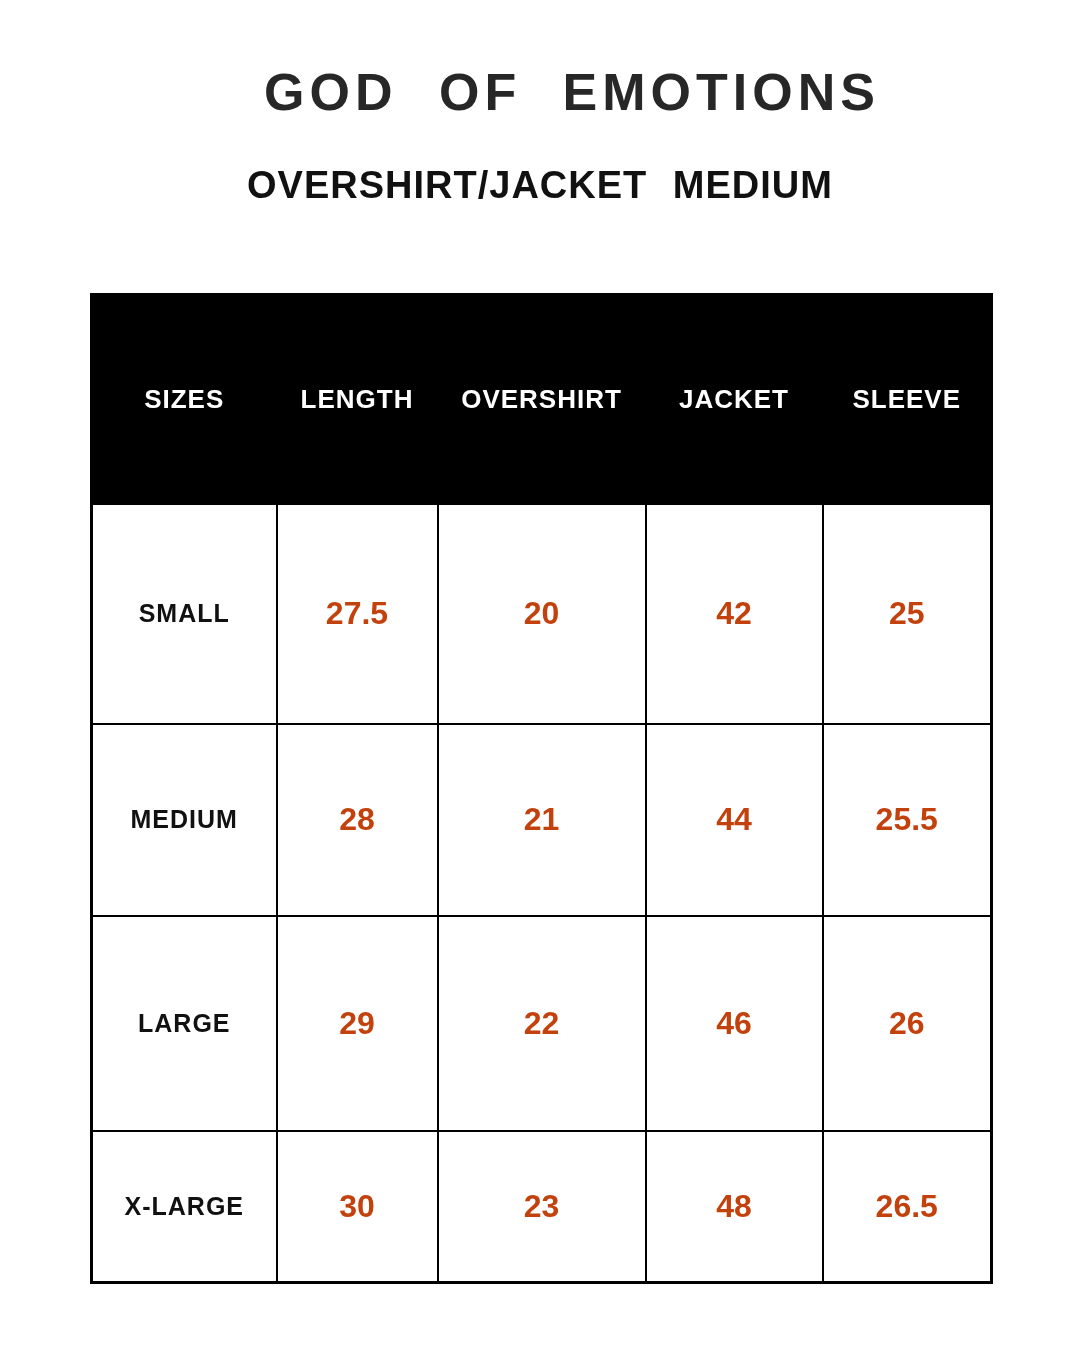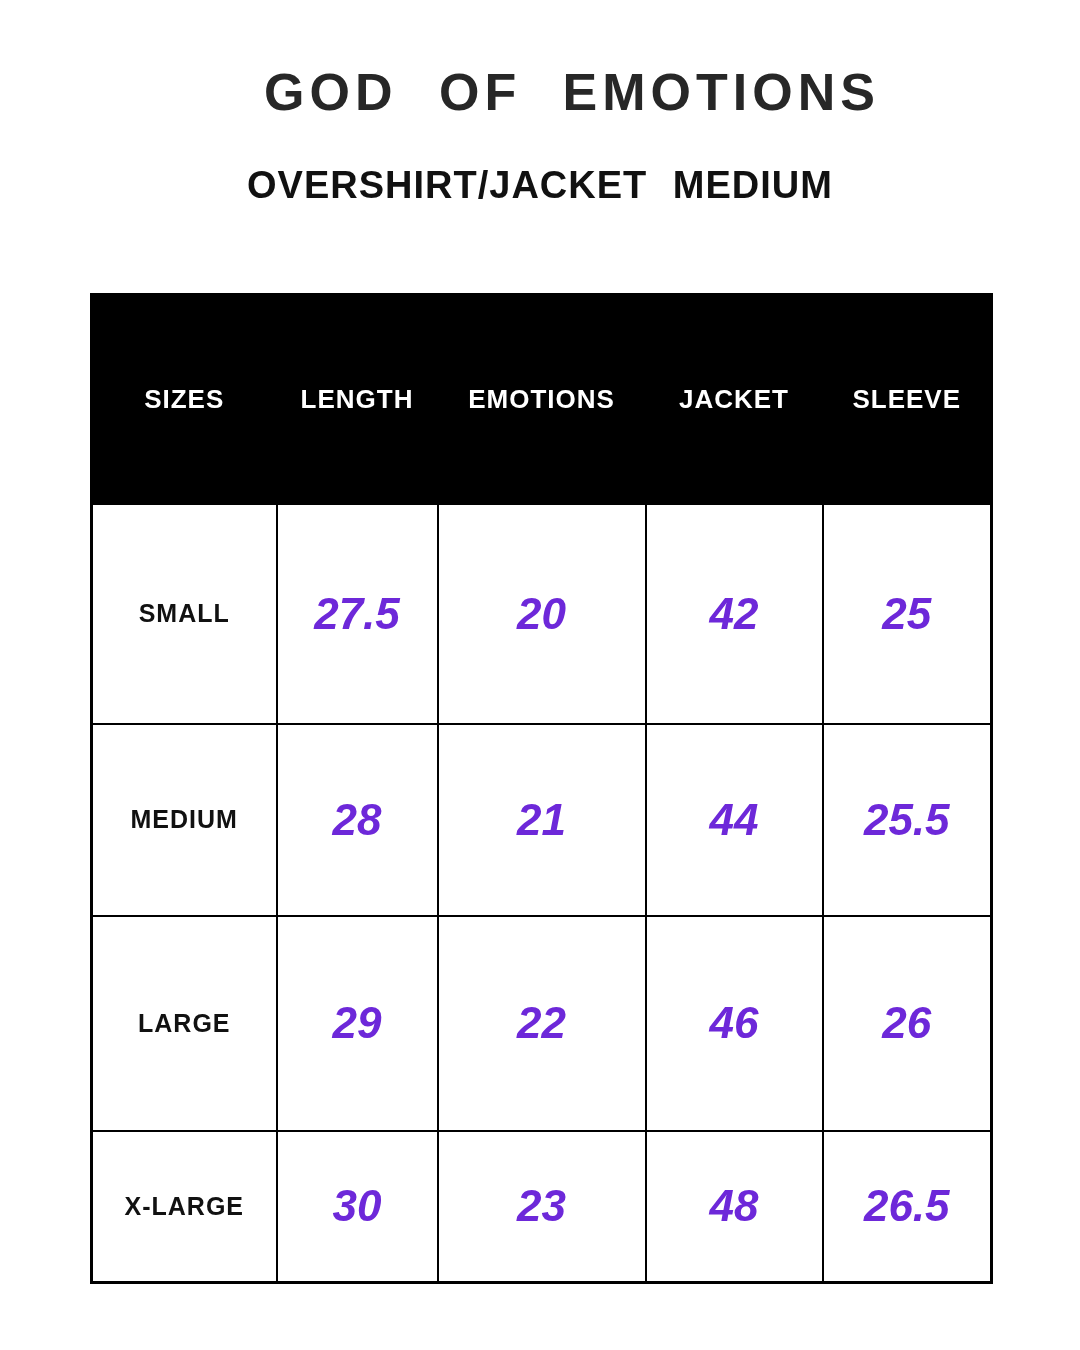--- a/index.html
+++ b/index.html
@@ -79,24 +79,23 @@
   table.size-table tbody tr:nth-child(2) { height: 192px; }
   table.size-table tbody tr:nth-child(3) { height: 215px; }
   table.size-table tbody tr:nth-child(4) { height: 152px; }
   td.row-label {
     font-size: 25px;
     font-weight: 700;
     letter-spacing: 1px;
     color: #111111;
   }
   td.measure {
-    font-size: 44px;
+    font-size: 32px;
     font-weight: 700;
-    font-style: italic;
-    color: #6d28d9;
+    color: #c2410c;
   }
   col.c-sizes    { width: 185px; }
   col.c-length   { width: 161px; }
   col.c-shoulder { width: 208px; }
   col.c-chest    { width: 177px; }
   col.c-sleeve   { width: 169px; }
 </style>
 </head>
 <body>
 
@@ -110,21 +109,21 @@
       <col class="c-sizes">
       <col class="c-length">
       <col class="c-shoulder">
       <col class="c-chest">
       <col class="c-sleeve">
     </colgroup>
     <thead>
       <tr>
         <th>SIZES</th>
         <th>LENGTH</th>
-        <th>EMOTIONS</th>
+        <th>OVERSHIRT</th>
         <th>JACKET</th>
         <th>SLEEVE</th>
       </tr>
     </thead>
     <tbody>
       <tr>
         <td class="row-label">SMALL</td>
         <td class="measure">27.5</td>
         <td class="measure">20</td>
         <td class="measure">42</td>

